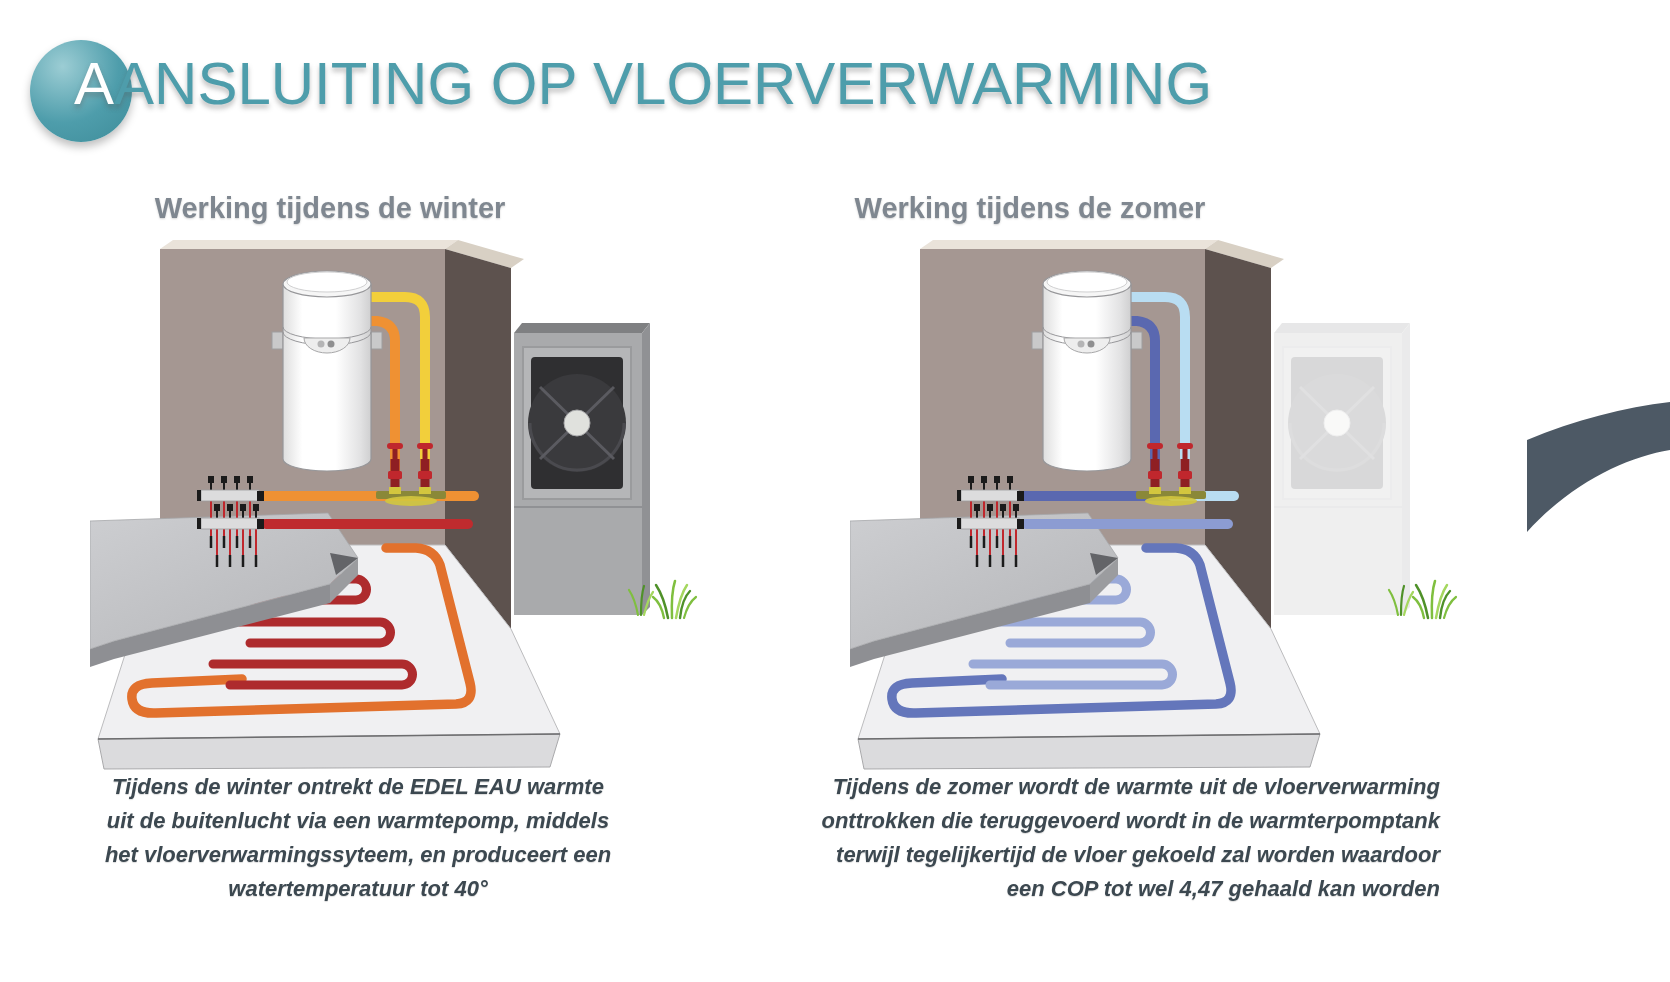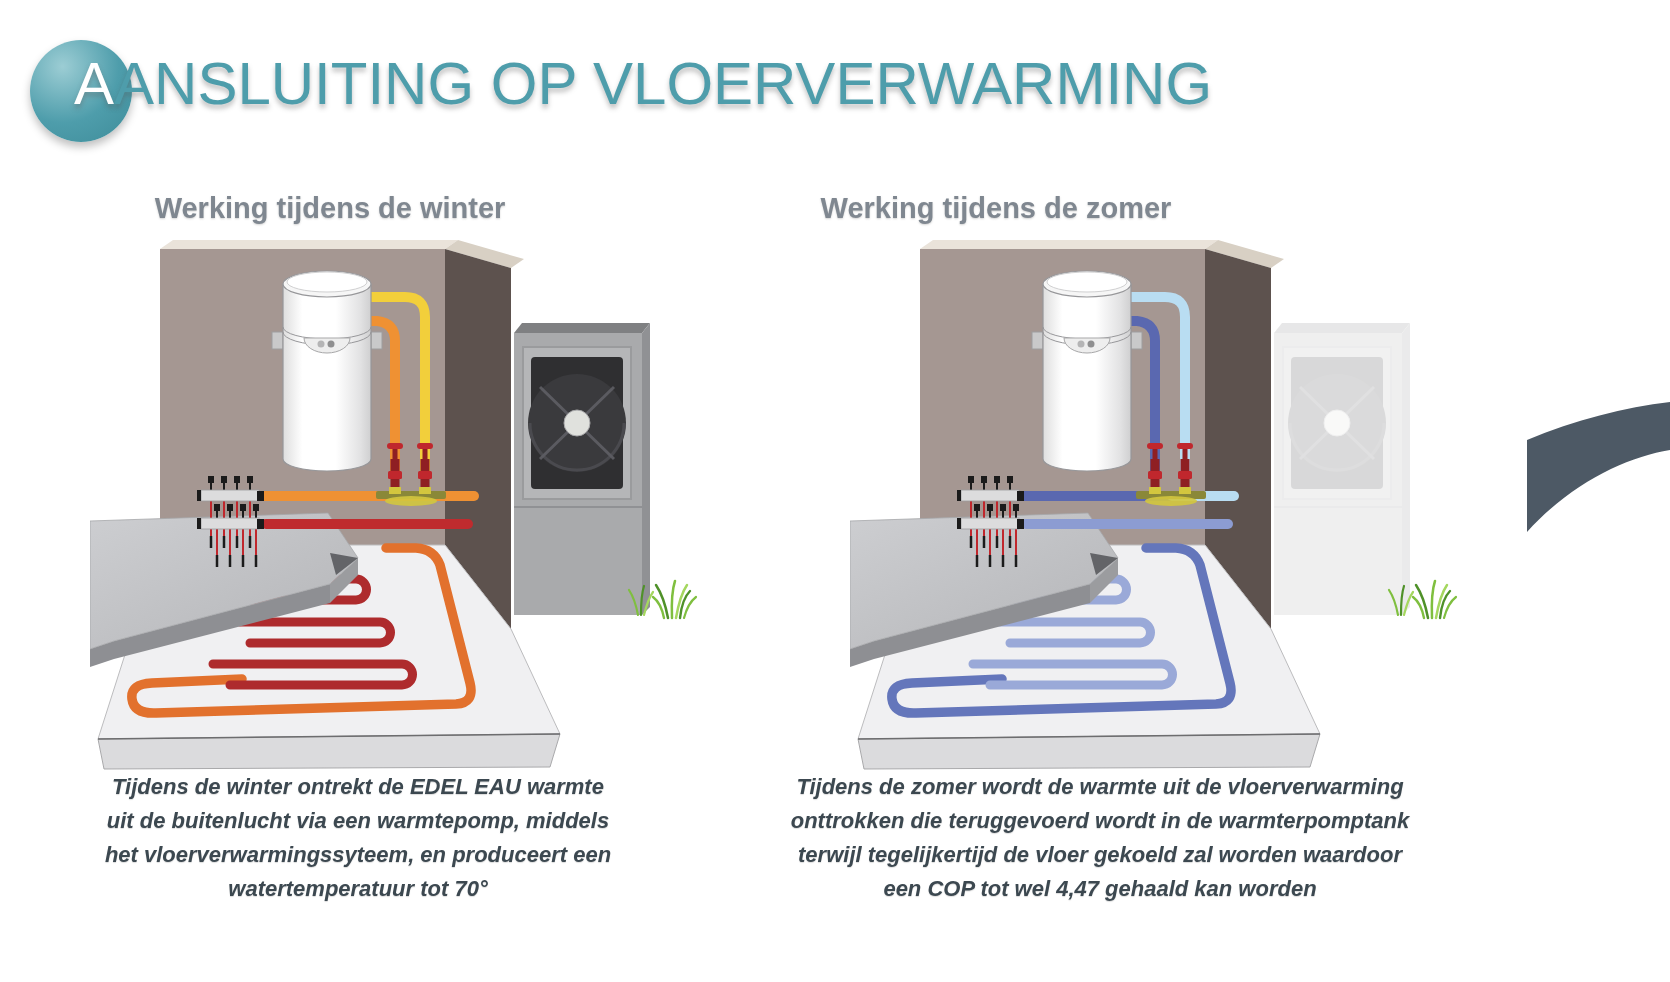--- a/index.html
+++ b/index.html
@@ -10,32 +10,32 @@
   .title-circle{position:absolute;left:30px;top:40px;width:102px;height:102px;border-radius:50%;
         box-shadow:0 5px 8px rgba(0,0,0,.25);}
   h1.page-title{position:absolute;left:74px;top:52px;margin:0;font-size:60px;font-weight:400;
         letter-spacing:0;line-height:1.05;white-space:nowrap;
         text-shadow:0 4px 5px rgba(90,90,90,.38);}
   h1 .initial{color:#ffffff;}
 
   .fig-heading{position:absolute;top:192px;font-size:29px;font-weight:600;
         text-align:center;text-shadow:0 1px 2px rgba(80,80,80,.25);margin:0;}
   .fig-heading.winter{left:90px;width:480px;}
-  .fig-heading.zomer{left:756px;width:480px;}
+  .fig-heading.zomer{left:790px;width:480px;}
 
   .illustration{position:absolute;top:237px;width:620px;height:540px;}
   .illustration.winter{left:90px;}
   .illustration.zomer{left:850px;}
   .illustration svg{display:block;}
 
   .fig-caption{position:absolute;top:770px;margin:0;font-size:22px;font-style:italic;font-weight:600;
         line-height:34px;text-align:center;white-space:pre-line;
         text-shadow:0 1px 1px rgba(80,80,80,.2);}
   .fig-caption.winter{left:68px;width:580px;}
-  .fig-caption.zomer{left:760px;width:680px;}
+  .fig-caption.zomer{left:760px;width:680px;text-align:right;}
 
   .swoosh{position:absolute;left:1527px;top:400px;width:143px;height:135px;}
 </style>
 </head>
 <body>
 
 <div class="page">
 
   <header>
     <span class="title-circle" style="background: radial-gradient(circle at 32% 26%, rgb(156, 205, 212) 0%, rgb(78, 157, 171) 55%, rgb(62, 140, 153) 100%);"></span>
@@ -192,21 +192,21 @@
     <path d="M 582 381 Q 581 356 585 344" stroke="#7fbf3f" stroke-width="2.5"></path>
     <path d="M 586 381 Q 590 358 597 348" stroke="#a5d75f" stroke-width="2.5"></path>
     <path d="M 590 381 Q 592 362 600 354" stroke="#4f9129" stroke-width="2.4"></path>
     <path d="M 594 381 Q 598 366 606 360" stroke="#7fbf3f" stroke-width="2.2"></path>
   </g>
 </svg>
       </div>
     <p class="fig-caption winter" style="color: rgb(60, 72, 80);">Tijdens de winter ontrekt de EDEL EAU warmte
 uit de buitenlucht via een warmtepomp, middels
 het vloerverwarmingssyteem, en produceert een
-watertemperatuur tot 70°</p>
+watertemperatuur tot 40°</p>
   </section>
 
   <section>
     <p class="fig-heading zomer" style="color: rgb(127, 135, 144);">Werking tijdens de zomer</p>
     <div class="illustration zomer">
         <svg viewBox="0 0 620 540" width="620" height="540">
   <defs>
     <linearGradient id="tank-zomer" x1="0" y1="0" x2="1" y2="0">
       <stop offset="0" stop-color="#dedede"></stop>
               <stop offset="0.22" stop-color="#ffffff"></stop>

